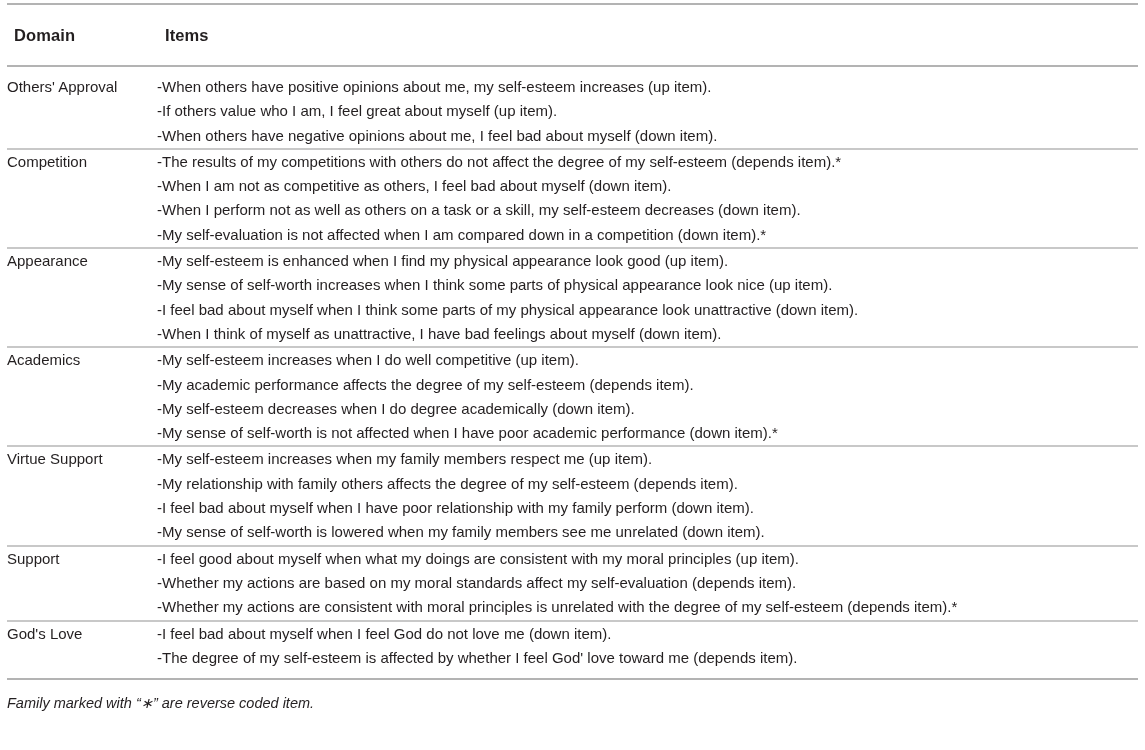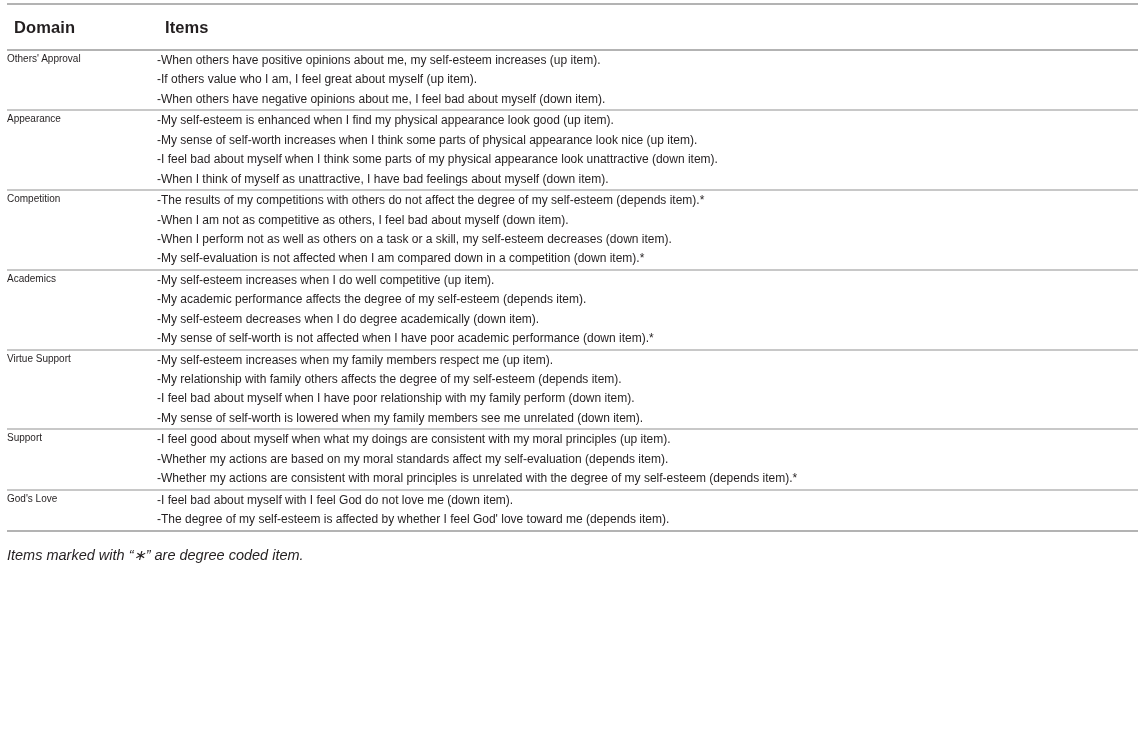--- a/index.html
+++ b/index.html
@@ -27,21 +27,21 @@
     height: 2px;
     background: #b3b3b3;
     margin: 0 7px 0 7px;
   }
   .rule.top    { margin-top: 3px; }
   .rule.head   { }
   .rule.bottom { }
 
   table.domain-table {
     width: 1131px;
-    margin: 0 7px;
+    margin: 8px 7px;
     border-collapse: collapse;
     table-layout: fixed;
   }
 
   table.domain-table col.c-domain { width: 150px; }
   table.domain-table col.c-items  { width: 981px; }
 
   thead th {
     text-align: left;
     font-weight: bold;
@@ -57,27 +57,27 @@
     border-top: 2px solid #c8c8c8;
     vertical-align: top;
     padding: 0;
   }
   tbody tr.data-row:first-child > td {
     border-top: none;
   }
 
   td.domain-cell {
     padding: 14px 6px 14px 7px;
-    font-size: 10px;
+    font-size: 15px;
     line-height: 1.62;
     white-space: nowrap;
   }
   td.items-cell {
     padding: 14px 0 14px 8px;
-    font-size: 12px;
+    font-size: 15px;
     line-height: 1.62;
   }
   .item-line {
     display: block;
     white-space: nowrap;
   }
 
   .footnote {
     margin: 7px 7px 0 7px;
     font-style: italic;
@@ -116,35 +116,35 @@
     <tbody id="table-body">
         <tr class="data-row">
           <td class="domain-cell">Others' Approval</td>
           <td class="items-cell">
             <span class="item-line">-When others have positive opinions about me, my self-esteem increases (up item).</span>
             <span class="item-line">-If others value who I am, I feel great about myself (up item).</span>
             <span class="item-line">-When others have negative opinions about me, I feel bad about myself (down item).</span>
           </td>
         </tr>
         <tr class="data-row">
+          <td class="domain-cell">Competition</td>
+          <td class="items-cell">
+            <span class="item-line">-The results of my competitions with others do not affect the degree of my self-esteem (depends item).*</span>
+            <span class="item-line">-When I am not as competitive as others, I feel bad about myself (down item).</span>
+            <span class="item-line">-When I perform not as well as others on a task or a skill, my self-esteem decreases (down item).</span>
+            <span class="item-line">-My self-evaluation is not affected when I am compared down in a competition (down item).*</span>
+          </td>
+        </tr>
+        <tr class="data-row">
           <td class="domain-cell">Appearance</td>
           <td class="items-cell">
             <span class="item-line">-My self-esteem is enhanced when I find my physical appearance look good (up item).</span>
             <span class="item-line">-My sense of self-worth increases when I think some parts of physical appearance look nice (up item).</span>
             <span class="item-line">-I feel bad about myself when I think some parts of my physical appearance look unattractive (down item).</span>
             <span class="item-line">-When I think of myself as unattractive, I have bad feelings about myself (down item).</span>
-          </td>
-        </tr>
-        <tr class="data-row">
-          <td class="domain-cell">Competition</td>
-          <td class="items-cell">
-            <span class="item-line">-The results of my competitions with others do not affect the degree of my self-esteem (depends item).*</span>
-            <span class="item-line">-When I am not as competitive as others, I feel bad about myself (down item).</span>
-            <span class="item-line">-When I perform not as well as others on a task or a skill, my self-esteem decreases (down item).</span>
-            <span class="item-line">-My self-evaluation is not affected when I am compared down in a competition (down item).*</span>
           </td>
         </tr>
         <tr class="data-row">
           <td class="domain-cell">Academics</td>
           <td class="items-cell">
             <span class="item-line">-My self-esteem increases when I do well competitive (up item).</span>
             <span class="item-line">-My academic performance affects the degree of my self-esteem (depends item).</span>
             <span class="item-line">-My self-esteem decreases when I do degree academically (down item).</span>
             <span class="item-line">-My sense of self-worth is not affected when I have poor academic performance (down item).*</span>
           </td>
@@ -162,24 +162,24 @@
           <td class="domain-cell">Support</td>
           <td class="items-cell">
             <span class="item-line">-I feel good about myself when what my doings are consistent with my moral principles (up item).</span>
             <span class="item-line">-Whether my actions are based on my moral standards affect my self-evaluation (depends item).</span>
             <span class="item-line">-Whether my actions are consistent with moral principles is unrelated with the degree of my self-esteem (depends item).*</span>
           </td>
         </tr>
         <tr class="data-row">
           <td class="domain-cell">God's Love</td>
           <td class="items-cell">
-            <span class="item-line">-I feel bad about myself with I feel God do not love me (down item).</span>
+            <span class="item-line">-I feel bad about myself when I feel God do not love me (down item).</span>
             <span class="item-line">-The degree of my self-esteem is affected by whether I feel God' love toward me (depends item).</span>
           </td>
         </tr>
       </tbody>
   </table>
 
   <div class="rule bottom"></div>
 
-  <div class="footnote">Items marked with “∗” are degree coded item.</div>
+  <div class="footnote">Family marked with “∗” are reverse coded item.</div>
 
 </div>
 
 </body></html>

